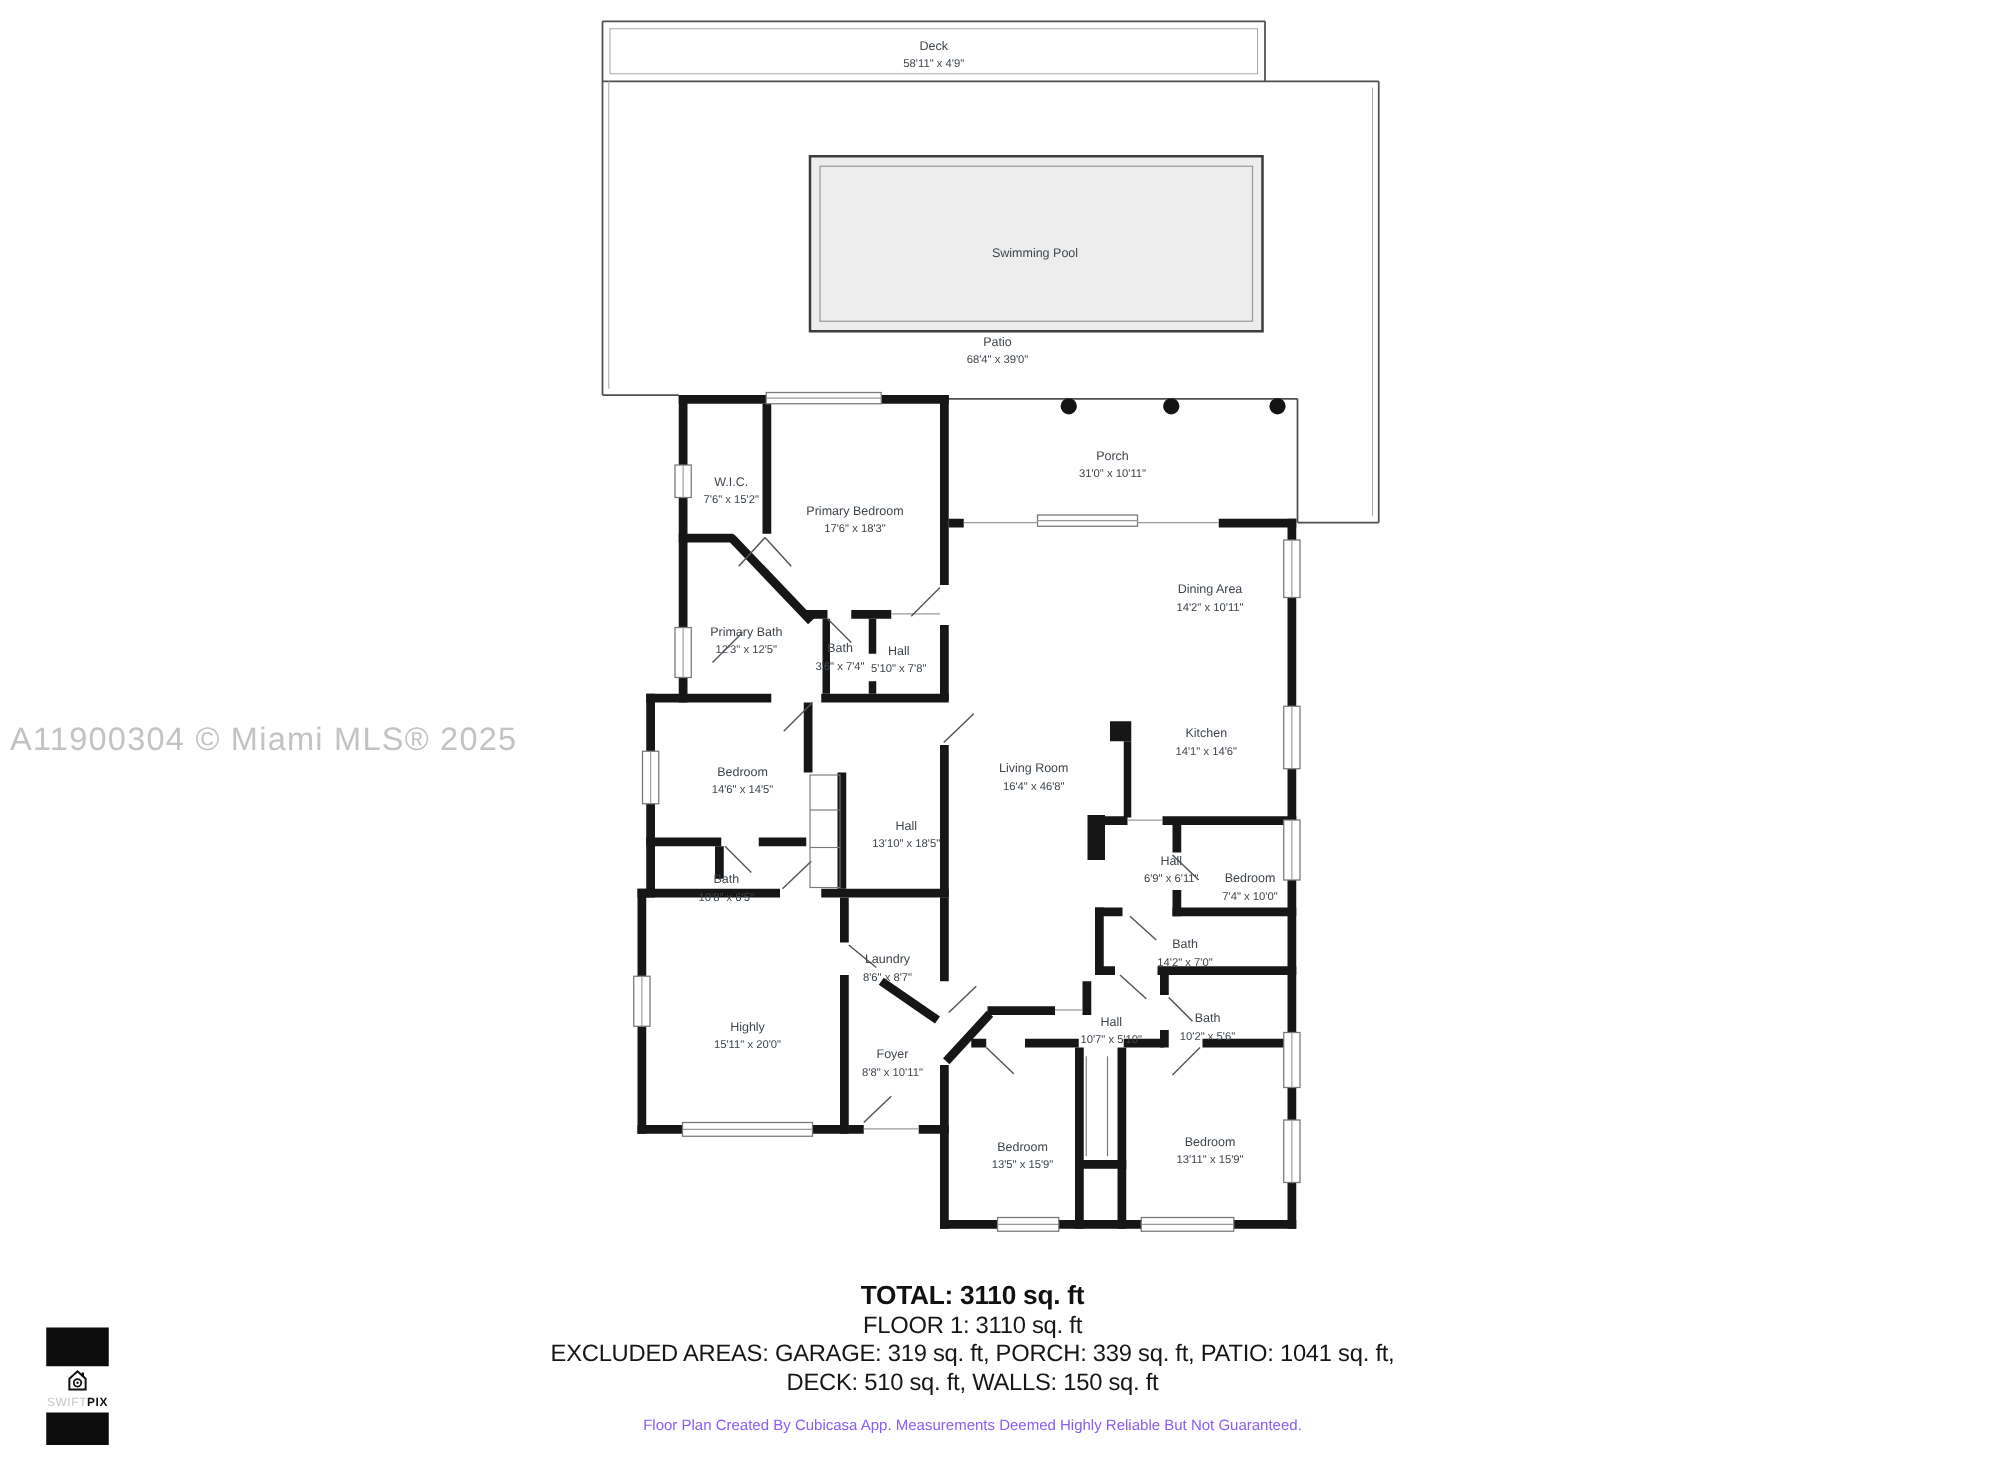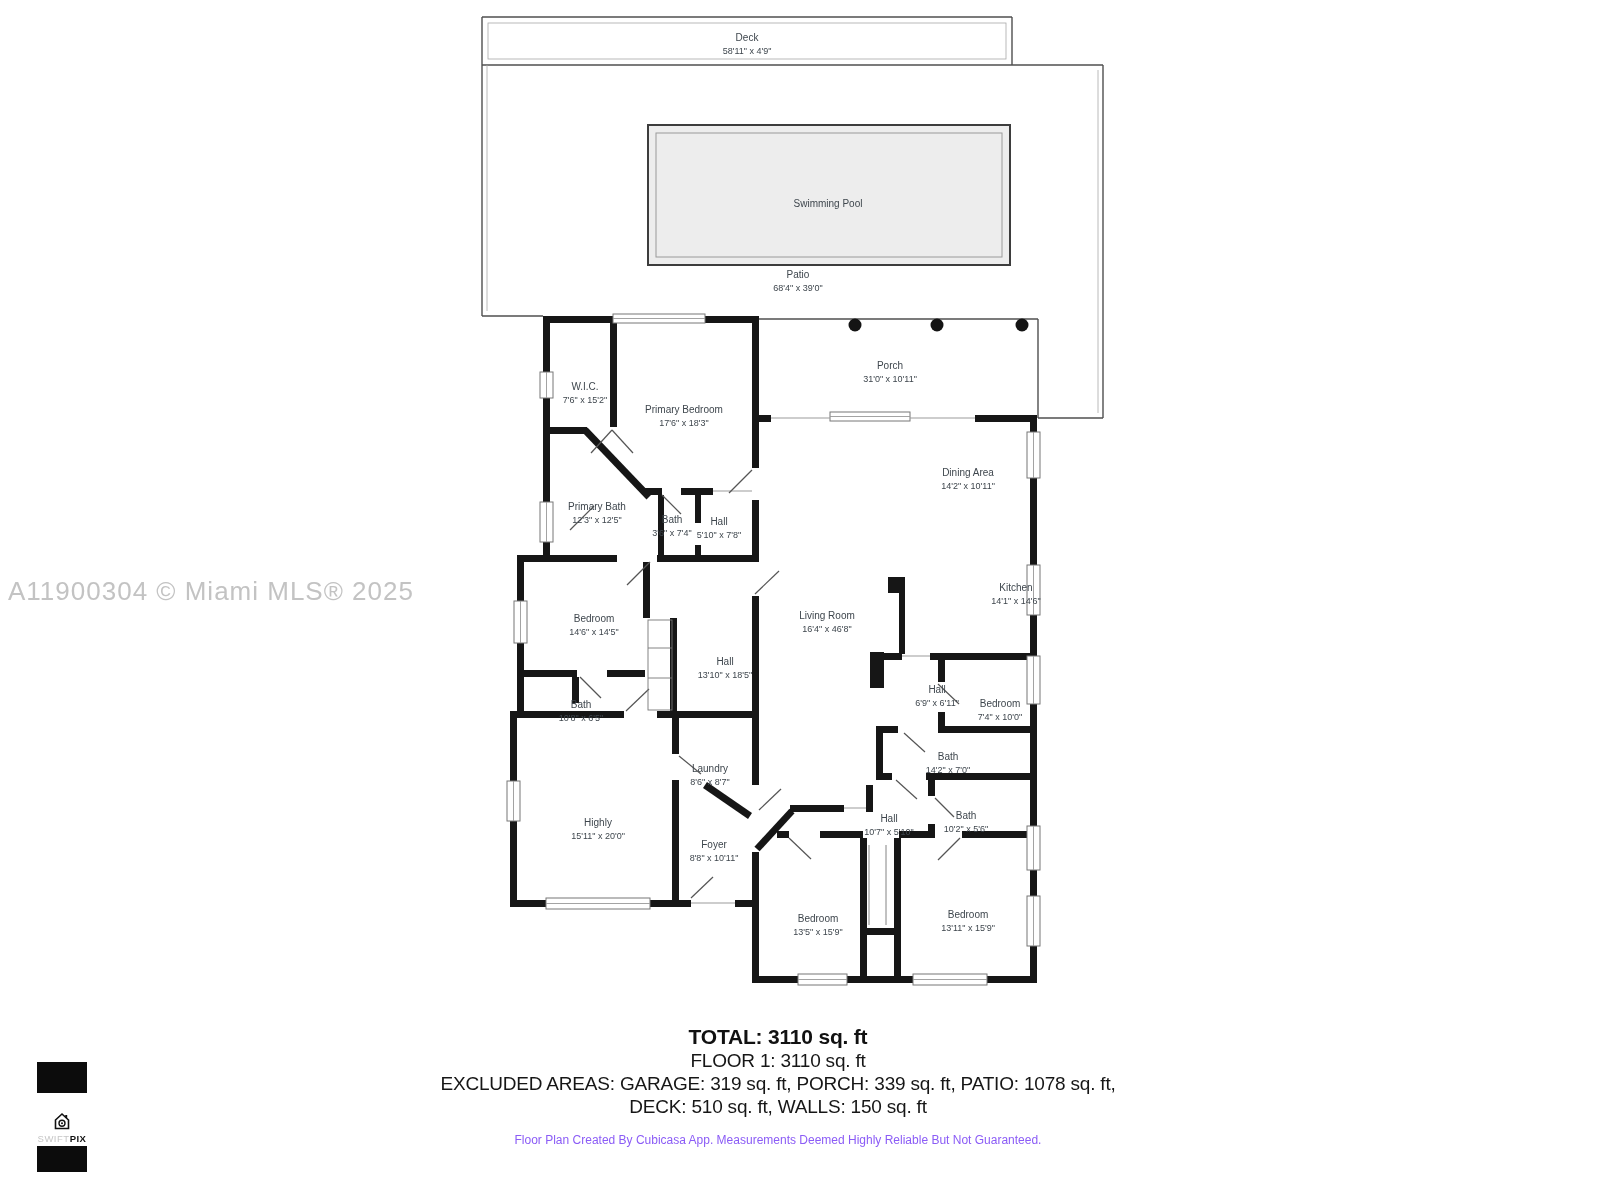--- a/index.html
+++ b/index.html
@@ -12,21 +12,21 @@
   .room-dims{font-size:9px;line-height:12px;}
   .watermark{position:absolute;left:8px;top:576px;font-size:26px;color:#c3c3c3;
              letter-spacing:1px;white-space:nowrap;}
   .summary{position:absolute;left:278px;top:1024px;width:1000px;text-align:center;color:#111;}
   .summary-total{font-size:21px;font-weight:bold;line-height:25px;letter-spacing:-0.2px;}
   .summary-line{font-size:19px;line-height:23px;letter-spacing:-0.2px;color:#161616;}
   .summary-disclaimer{font-size:12px;color:#8b5cf6;margin-top:15px;}
   .logo{position:absolute;left:34px;top:1062px;width:56px;text-align:center;}
   .logo-bar-top{width:50px;height:31px;background:#0c0c0c;margin:0 auto;}
   .logo-bar-bottom{width:50px;height:26px;background:#0c0c0c;margin:0 auto;}
-  .logo-mid{padding:19px 0 2px 0;}
+  .logo-mid{padding:2px 0 2px 0;}
   .logo-text{font-size:9.5px;letter-spacing:0.5px;line-height:10px;}
   .logo-light{color:#c6c6c6;}
   .logo-bold{color:#111;font-weight:bold;}
 </style>
 </head>
 <body>
 
 <div class="canvas">
 
   <svg class="plan-svg" width="1599" height="1185" viewBox="0 0 1599 1185">
@@ -280,21 +280,21 @@
     <div class="room-dims">8'8" x 10'11"</div>
   </div>
   <div class="room-label" style="left:827px;top:622px">
     <div class="room-name">Living Room</div>
     <div class="room-dims">16'4" x 46'8"</div>
   </div>
   <div class="room-label" style="left:968px;top:479px">
     <div class="room-name">Dining Area</div>
     <div class="room-dims">14'2" x 10'11"</div>
   </div>
-  <div class="room-label" style="left:1016px;top:594px">
+  <div class="room-label" style="left:965px;top:594px">
     <div class="room-name">Kitchen</div>
     <div class="room-dims">14'1" x 14'6"</div>
   </div>
   <div class="room-label" style="left:937px;top:696px">
     <div class="room-name">Hall</div>
     <div class="room-dims">6'9" x 6'11"</div>
   </div>
   <div class="room-label" style="left:1000px;top:710px">
     <div class="room-name">Bedroom</div>
     <div class="room-dims">7'4" x 10'0"</div>
@@ -318,21 +318,21 @@
   <div class="room-label" style="left:968px;top:921px">
     <div class="room-name">Bedroom</div>
     <div class="room-dims">13'11" x 15'9"</div>
   </div>
 
   <div class="watermark">A11900304 © Miami MLS® 2025</div>
 
   <div class="summary">
     <div class="summary-total">TOTAL: 3110 sq. ft</div>
     <div class="summary-line">FLOOR 1: 3110 sq. ft</div>
-    <div class="summary-line">EXCLUDED AREAS: GARAGE: 319 sq. ft, PORCH: 339 sq. ft, PATIO: 1078 sq. ft,</div>
+    <div class="summary-line">EXCLUDED AREAS: GARAGE: 319 sq. ft, PORCH: 339 sq. ft, PATIO: 1041 sq. ft,</div>
     <div class="summary-line">DECK: 510 sq. ft, WALLS: 150 sq. ft</div>
     <div class="summary-disclaimer">Floor Plan Created By Cubicasa App. Measurements Deemed Highly Reliable But Not Guaranteed.</div>
   </div>
 
   <div class="logo">
     <div class="logo-bar-top"></div>
     <div class="logo-mid">
       <svg width="20" height="18" viewBox="0 0 20 18">
         <path d="M3.5 8 L10 2 L16.5 8 V16.5 H3.5 Z" fill="none" stroke="#111" stroke-width="1.6"></path>
         <rect x="13.2" y="3" width="2" height="3" fill="#111"></rect>

